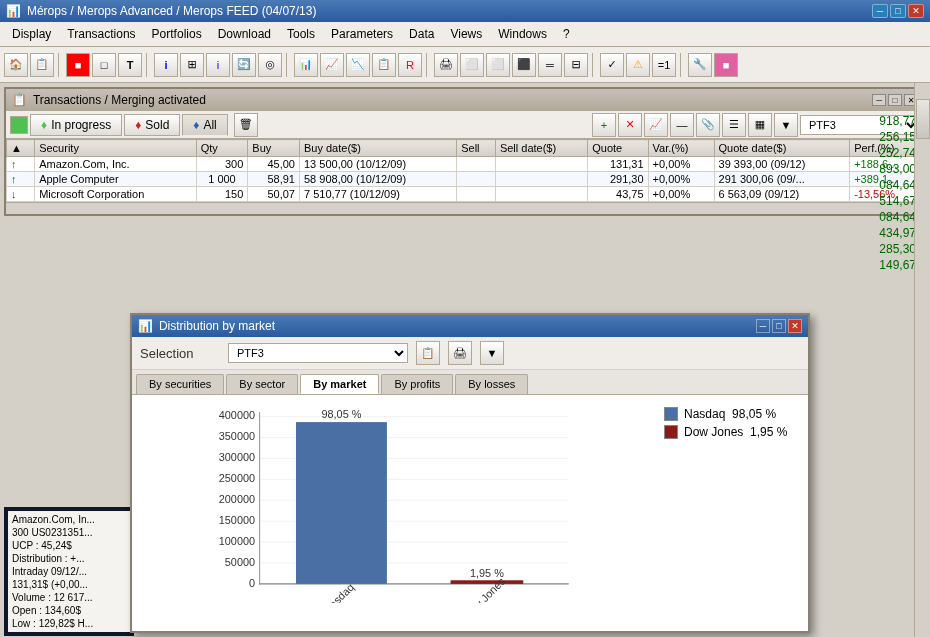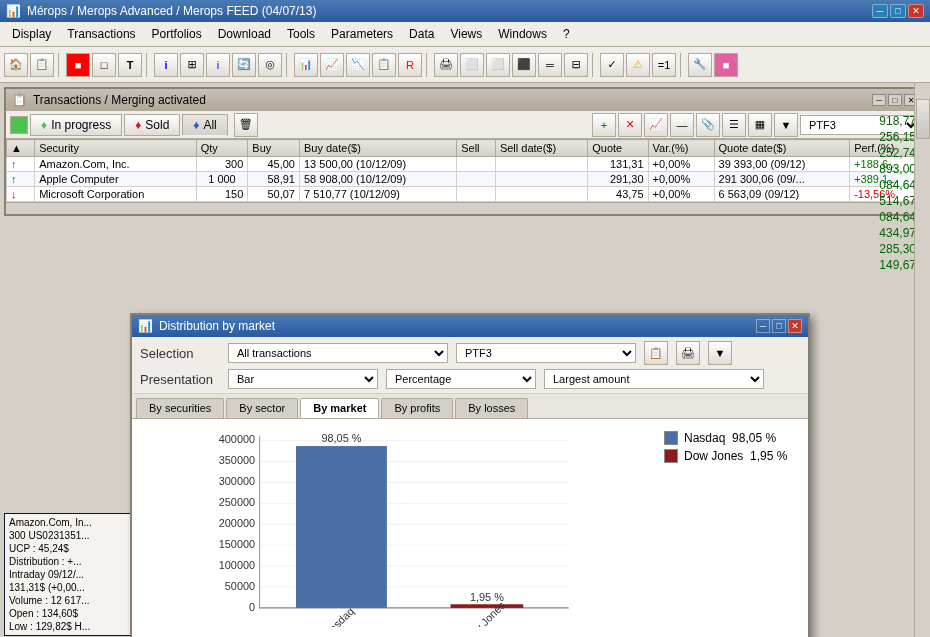--- a/index.html
+++ b/index.html
@@ -157,21 +157,21 @@
       border-top: 1px solid #b0a898;
     }
 
     
     .info-panel {
       position: absolute;
       left: 4px;
       bottom: 4px;
       width: 130px;
       background: #f5f3f0;
-      border: 1px solid #0f172a;
+      border: 4px solid #0f172a;
       padding: 2px 4px;
       font-size: 10px;
     }
 
     
     .dialog {
       position: absolute;
       top: 230px;
       left: 130px;
       width: 680px;
@@ -524,41 +524,26 @@
       <div class="dialog-title-btns">
         <div class="dialog-title-btn">─</div>
         <div class="dialog-title-btn">□</div>
         <div class="dialog-title-btn close">✕</div>
       </div>
     </div>
 
     <div class="dialog-toolbar">
       <div class="dialog-row">
         <span class="dialog-label">Selection</span>
-        <select class="dialog-select wide">
-          <option>All transactions</option>
-        </select>
         <select class="dialog-select ptf">
           <option>PTF3</option>
         </select>
         <div class="tb-btn">📋</div>
         <div class="tb-btn">🖨</div>
         <div class="tb-btn">▼</div>
-      </div>
-      <div class="dialog-row">
-        <span class="dialog-label">Presentation</span>
-        <select class="dialog-select med">
-          <option>Bar</option>
-        </select>
-        <select class="dialog-select med">
-          <option>Percentage</option>
-        </select>
-        <select class="dialog-select wide">
-          <option>Largest amount</option>
-        </select>
       </div>
     </div>
 
     <div class="dialog-tabs">
       <div class="dialog-tab">By securities</div>
       <div class="dialog-tab">By sector</div>
       <div class="dialog-tab active">By market</div>
       <div class="dialog-tab">By profits</div>
       <div class="dialog-tab">By losses</div>
     </div>

